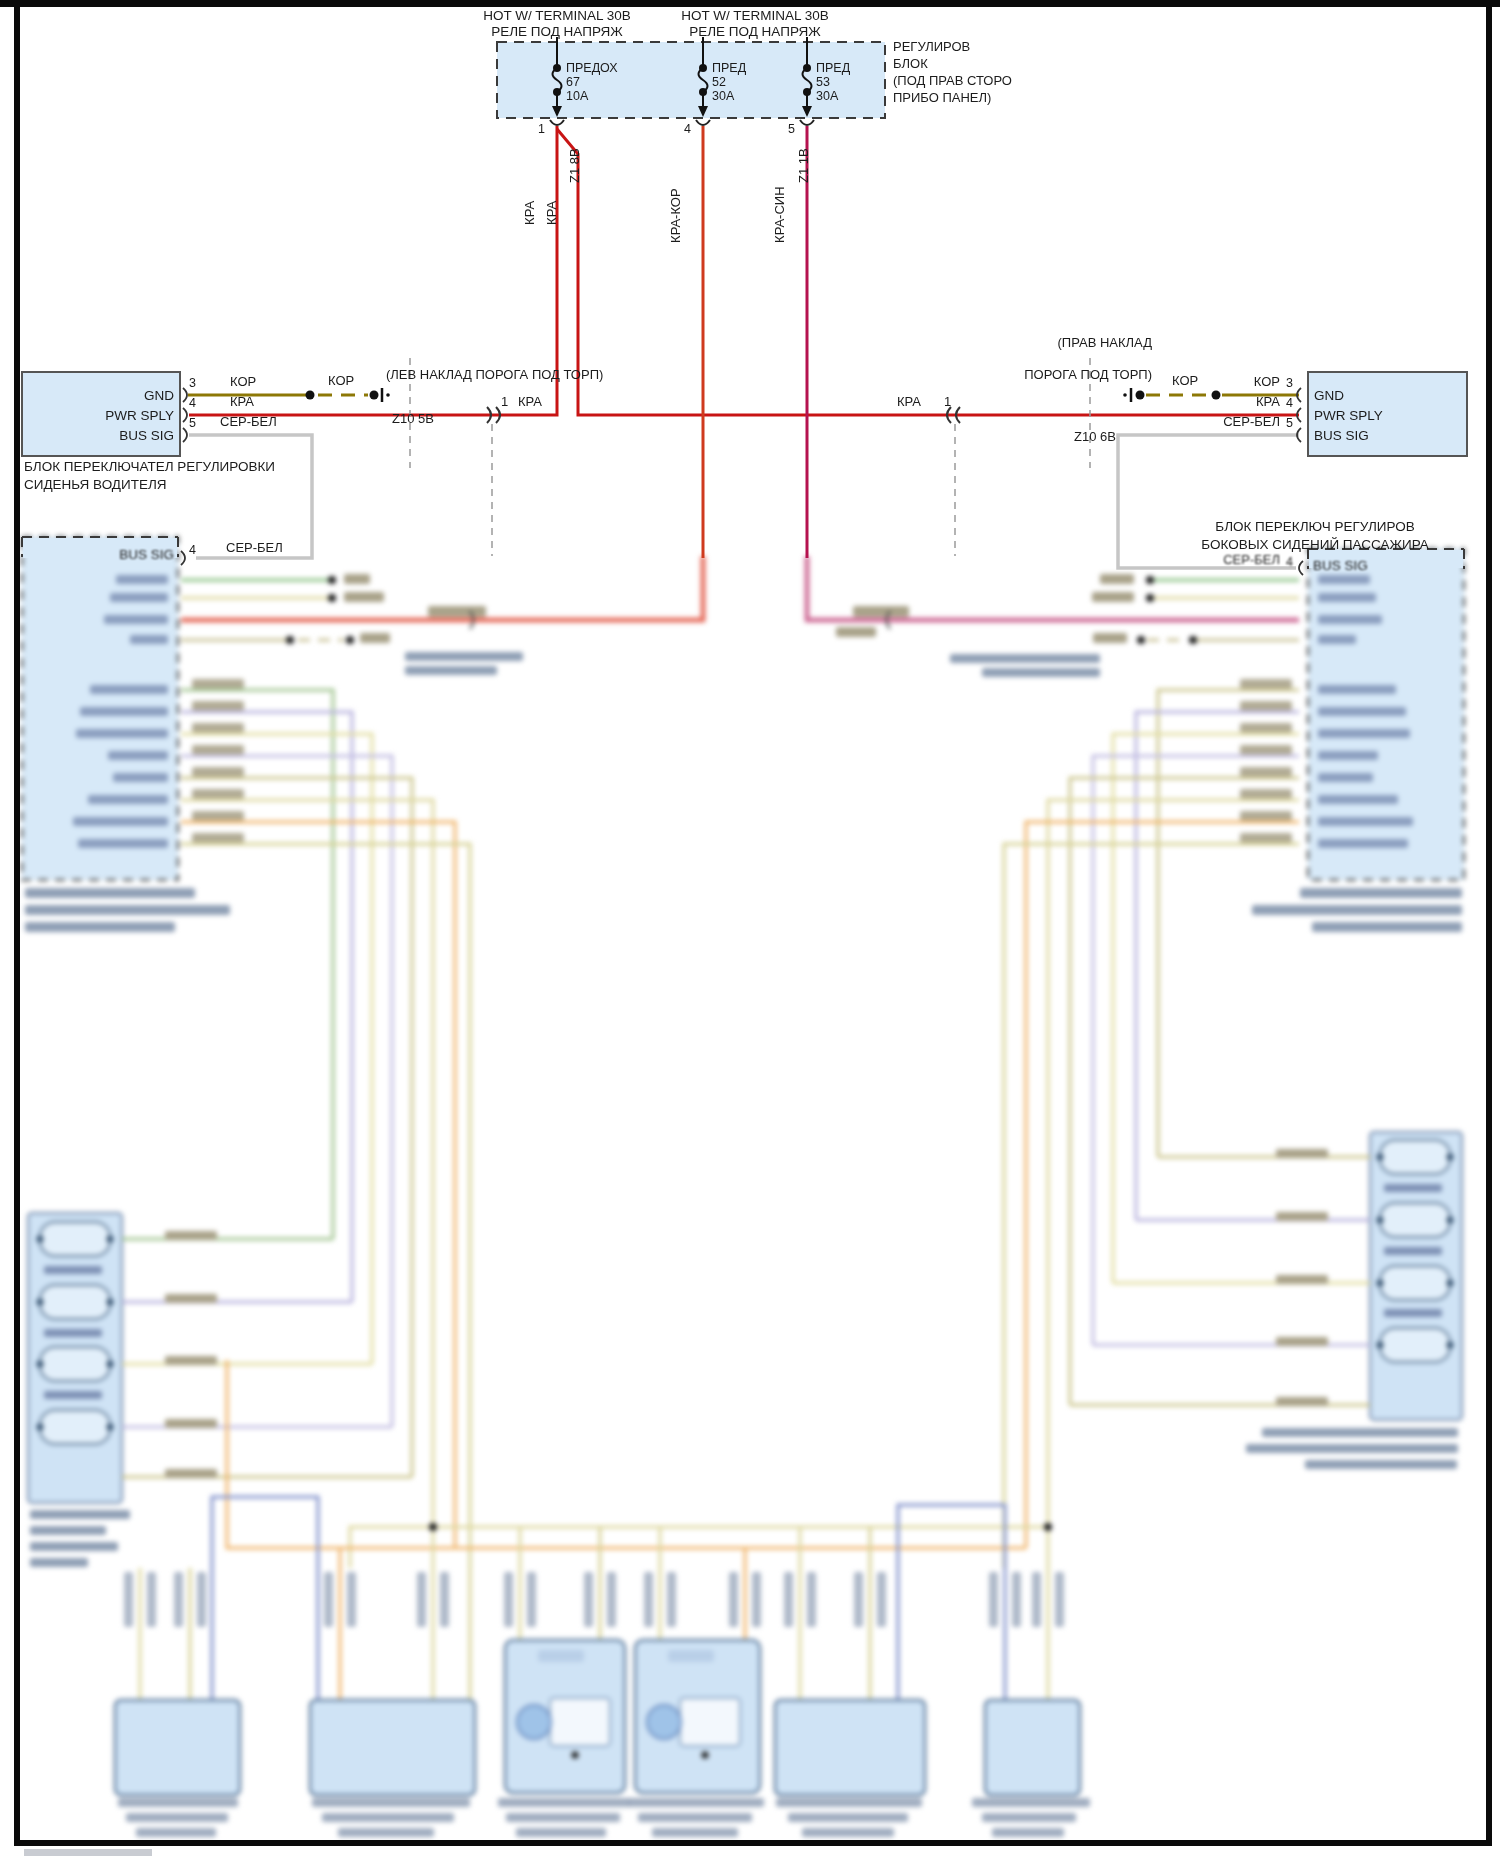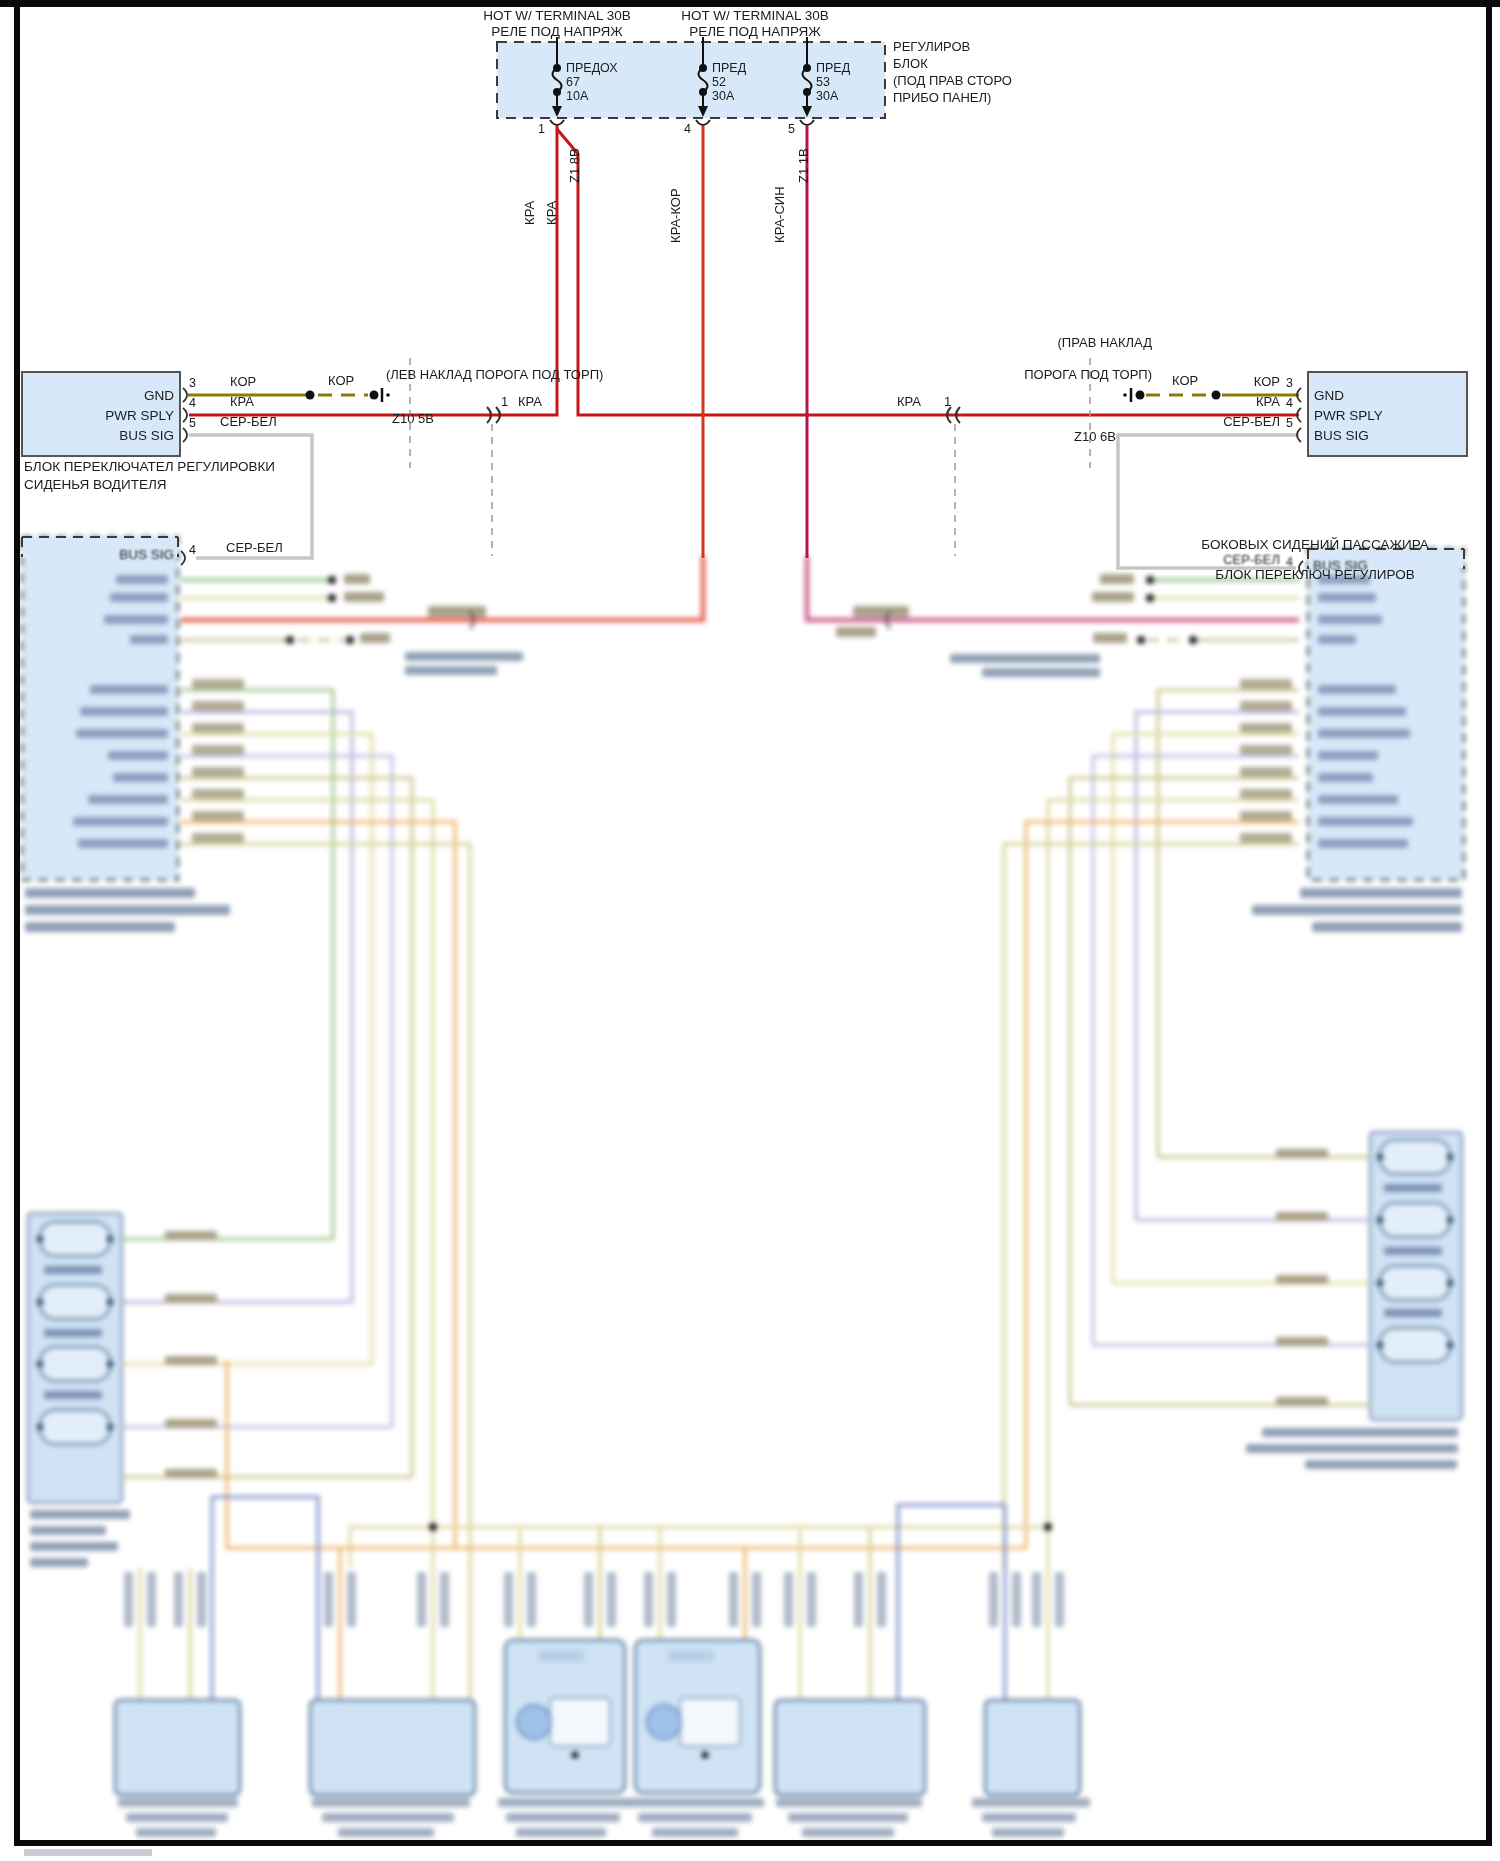--- a/index.html
+++ b/index.html
@@ -510,21 +510,21 @@
   <div class="lbl s12" style="left:1286px;top:376px;">3</div>
   <div class="lbl s12" style="left:1286px;top:396px;">4</div>
   <div class="lbl s12" style="left:1286px;top:416px;">5</div>
   <div class="lbl tr" style="left:1210px;top:375px;width:70px;">КОР</div>
   <div class="lbl tr" style="left:1210px;top:395px;width:70px;">КРА</div>
   <div class="lbl tr" style="left:1185px;top:415px;width:95px;">СЕР-БЕЛ</div>
   <div class="lbl" style="left:1172px;top:374px;">КОР</div>
   <div class="lbl tr" style="left:1040px;top:384px;width:76px;margin-top:46px;">Z10 6В</div>
   <div class="lbl tr" style="left:990px;top:336px;width:162px;">(ПРАВ НАКЛАД</div>
   <div class="lbl tr" style="left:958px;top:368px;width:194px;">ПОРОГА ПОД ТОРП)</div>
-  <div class="lbl s14 tc" style="left:1155px;top:519px;width:320px;margin-top:48px;">БЛОК ПЕРЕКЛЮЧ РЕГУЛИРОВ</div>
+  <div class="lbl s14 tc" style="left:1155px;top:519px;width:320px;">БЛОК ПЕРЕКЛЮЧ РЕГУЛИРОВ</div>
   <div class="lbl s14 tc" style="left:1155px;top:537px;width:320px;">БОКОВЫХ СИДЕНИЙ ПАССАЖИРА</div>
 
   <div class="lbl tr" style="left:226px;top:541px;width:70px;text-align:left;">СЕР-БЕЛ</div>
   <div class="lbl s12" style="left:189px;top:543px;">4</div>
   <div class="lbl s14 tr semiblur" style="left:100px;top:547px;width:74px;">BUS SIG</div>
   <div class="lbl tr semiblur" style="left:1185px;top:553px;width:95px;">СЕР-БЕЛ</div>
   <div class="lbl s12 semiblur" style="left:1286px;top:555px;">4</div>
   <div class="lbl s14 semiblur" style="left:1313px;top:558px;">BUS SIG</div>
 
 </div>

